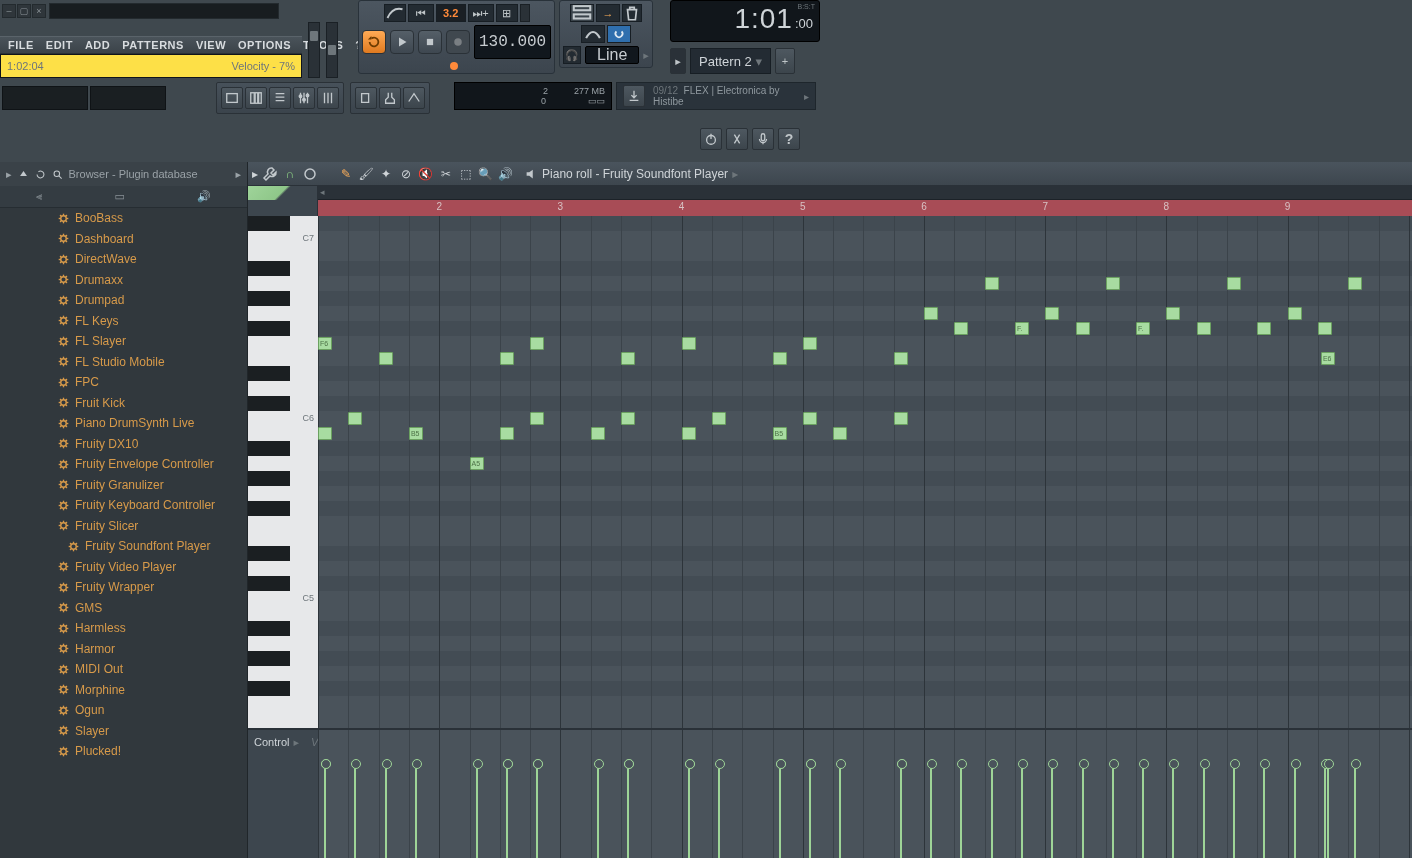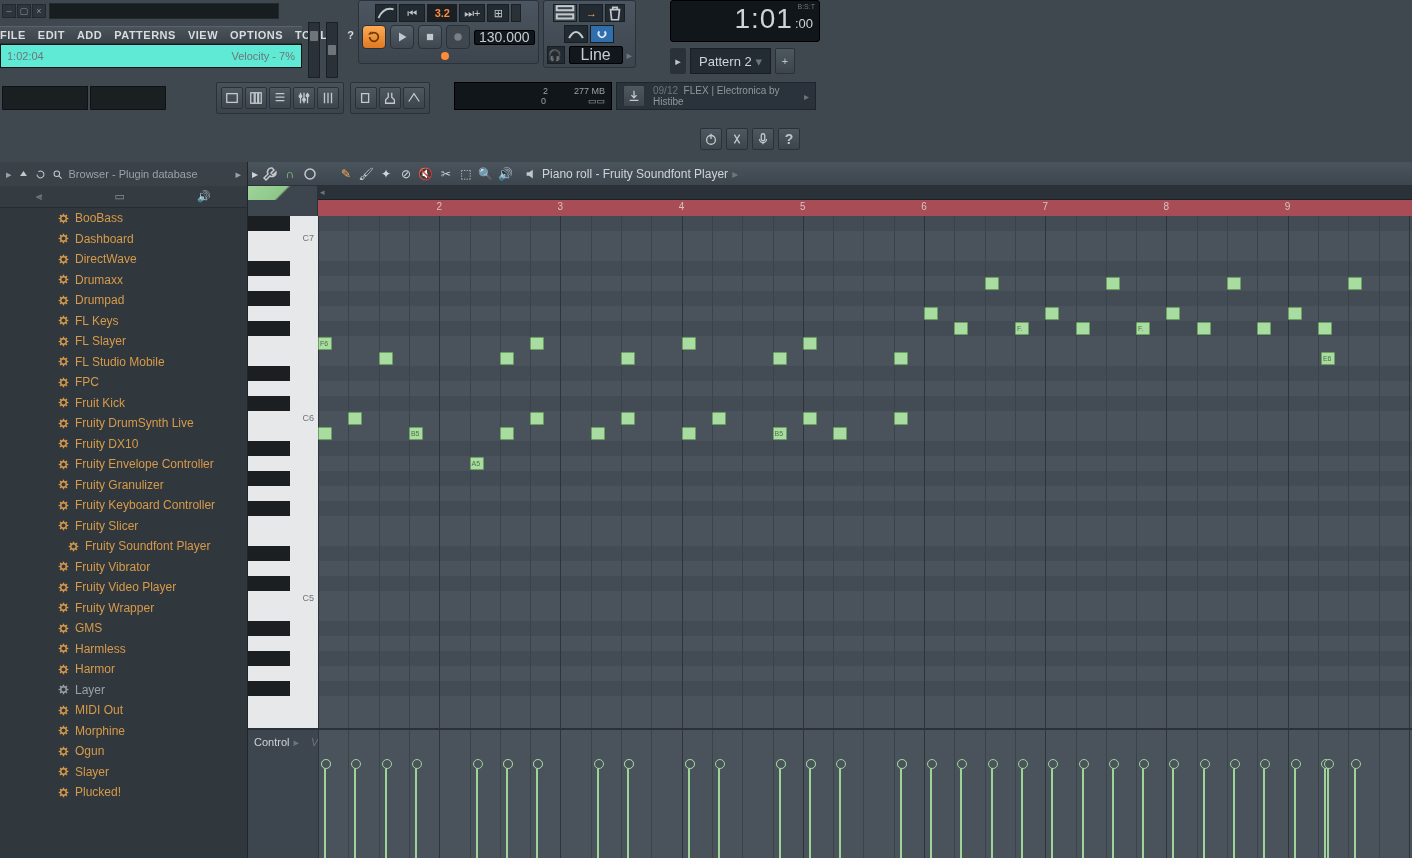--- a/index.html
+++ b/index.html
@@ -7,25 +7,25 @@
 
 
 #top { position:relative; height:162px; background:#3f484e; }
 
 
 .tb-row { display:flex; align-items:center; height:20px; padding:2px 0 0 2px; gap:1px; }
 .tb-btn { width:14px; height:14px; background:#2f363b; border:1px solid #232a2e; display:flex; align-items:center; justify-content:center; font-size:9px; color:#8a9297; }
 .tb-title { flex:0 0 230px; height:16px; background:#181d20; margin-left:2px; border:1px solid #232a2e; }
 
 
-.menu-row { display:flex; align-items:center; height:18px; gap:12px; background:linear-gradient(#4a535a,#3b4349); border-top:1px solid #5a636a; border-bottom:1px solid #2b3236; width:302px; margin-top:6px; }
+.menu-row { display:flex; align-items:center; height:18px; padding-left:8px; gap:12px; background:linear-gradient(#4a535a,#3b4349); border-top:1px solid #5a636a; border-bottom:1px solid #2b3236; width:302px; margin-top:16px; }
 .menu-row span { font-size:11px; font-weight:bold; color:#d8dcdf; letter-spacing:.5px; cursor:default; }
 
 
-.hint-bar { width:302px; height:24px; background:#5eead4; border:1px solid #10141a; display:flex; align-items:center; padding:0 6px; font-size:11px; color:#6e767b; }
+.hint-bar { width:302px; height:24px; background:#fde047; border:1px solid #10141a; display:flex; align-items:center; padding:0 6px; font-size:11px; color:#6e767b; }
 .hint-bar .r { margin-left:auto; }
 
 
 .strip { display:flex; align-items:center; gap:2px; padding:4px; }
 .panelbg { background:linear-gradient(#47515a,#3b444c); border:1px solid #2a3137; border-radius:2px; }
 .sq { width:22px; height:22px; background:linear-gradient(#4e5860,#3c454c); border:1px solid #2a3137; border-radius:2px; display:flex; align-items:center; justify-content:center; }
 .sq svg { width:14px; height:14px; }
 
 
 #transport { position:absolute; left:358px; top:0; height:54px; display:flex; gap:4px; align-items:flex-start; }
@@ -181,21 +181,21 @@
         <div class="round">
             <svg viewBox="0 0 16 16" width="10" height="10">
               <rect x="3" y="3" width="10" height="10" class="icoF"></rect>
             </svg>
           </div>
         <div class="round rec">
             <svg viewBox="0 0 16 16" width="12" height="12">
               <circle cx="8" cy="8" r="5" fill="#7a7f83"></circle>
             </svg>
           </div>
-        <div class="lcd" style="height:15px;font-size:14px;">130.000</div>
+        <div class="lcd" style="height:34px;font-size:16px;font-family:Liberation Mono, monospace;">130.000</div>
       </div>
       <div style="display:flex; gap:6px; padding:0 2px; align-items:center;">
         <div style="width:8px;height:8px;border-radius:50%;background:#ff8a3a;"></div>
         <div style="flex:1;height:4px;background:#242b31;"></div>
       </div>
     </div>
 
     <div class="tpanel" style="flex-direction:column; gap:3px;">
       <div style="display:flex; gap:2px;">
         <div class="seg" style="width:24px;background:#3a434a;">
@@ -515,21 +515,21 @@
           <circle cx="8" cy="8" r="4"></circle>
           <line x1="8" y1="1" x2="8" y2="4"></line>
           <line x1="8" y1="12" x2="8" y2="15"></line>
           <line x1="1" y1="8" x2="4" y2="8"></line>
           <line x1="12" y1="8" x2="15" y2="8"></line>
           <line x1="3" y1="3" x2="5" y2="5"></line>
           <line x1="11" y1="11" x2="13" y2="13"></line>
           <line x1="13" y1="3" x2="11" y2="5"></line>
           <line x1="5" y1="11" x2="3" y2="13"></line>
         </svg>
-        <span>Fruity DrumSynth Live</span>
+        <span>Piano DrumSynth Live</span>
       </div>
       <div class="bitem">
         <svg class="gear" viewBox="0 0 16 16">
           <circle cx="8" cy="8" r="4"></circle>
           <line x1="8" y1="1" x2="8" y2="4"></line>
           <line x1="8" y1="12" x2="8" y2="15"></line>
           <line x1="1" y1="8" x2="4" y2="8"></line>
           <line x1="12" y1="8" x2="15" y2="8"></line>
           <line x1="3" y1="3" x2="5" y2="5"></line>
           <line x1="11" y1="11" x2="13" y2="13"></line>
@@ -613,34 +613,20 @@
           <circle cx="8" cy="8" r="4"></circle>
           <line x1="8" y1="1" x2="8" y2="4"></line>
           <line x1="8" y1="12" x2="8" y2="15"></line>
           <line x1="1" y1="8" x2="4" y2="8"></line>
           <line x1="12" y1="8" x2="15" y2="8"></line>
           <line x1="3" y1="3" x2="5" y2="5"></line>
           <line x1="11" y1="11" x2="13" y2="13"></line>
           <line x1="13" y1="3" x2="11" y2="5"></line>
           <line x1="5" y1="11" x2="3" y2="13"></line>
         </svg>
-        <span>Fruity Vibrator</span>
-      </div>
-      <div class="bitem">
-        <svg class="gear" viewBox="0 0 16 16">
-          <circle cx="8" cy="8" r="4"></circle>
-          <line x1="8" y1="1" x2="8" y2="4"></line>
-          <line x1="8" y1="12" x2="8" y2="15"></line>
-          <line x1="1" y1="8" x2="4" y2="8"></line>
-          <line x1="12" y1="8" x2="15" y2="8"></line>
-          <line x1="3" y1="3" x2="5" y2="5"></line>
-          <line x1="11" y1="11" x2="13" y2="13"></line>
-          <line x1="13" y1="3" x2="11" y2="5"></line>
-          <line x1="5" y1="11" x2="3" y2="13"></line>
-        </svg>
         <span>Fruity Video Player</span>
       </div>
       <div class="bitem">
         <svg class="gear" viewBox="0 0 16 16">
           <circle cx="8" cy="8" r="4"></circle>
           <line x1="8" y1="1" x2="8" y2="4"></line>
           <line x1="8" y1="12" x2="8" y2="15"></line>
           <line x1="1" y1="8" x2="4" y2="8"></line>
           <line x1="12" y1="8" x2="15" y2="8"></line>
           <line x1="3" y1="3" x2="5" y2="5"></line>
@@ -684,34 +670,20 @@
           <line x1="8" y1="1" x2="8" y2="4"></line>
           <line x1="8" y1="12" x2="8" y2="15"></line>
           <line x1="1" y1="8" x2="4" y2="8"></line>
           <line x1="12" y1="8" x2="15" y2="8"></line>
           <line x1="3" y1="3" x2="5" y2="5"></line>
           <line x1="11" y1="11" x2="13" y2="13"></line>
           <line x1="13" y1="3" x2="11" y2="5"></line>
           <line x1="5" y1="11" x2="3" y2="13"></line>
         </svg>
         <span>Harmor</span>
-      </div>
-      <div class="bitem grey">
-        <svg class="gear" viewBox="0 0 16 16">
-          <circle cx="8" cy="8" r="4"></circle>
-          <line x1="8" y1="1" x2="8" y2="4"></line>
-          <line x1="8" y1="12" x2="8" y2="15"></line>
-          <line x1="1" y1="8" x2="4" y2="8"></line>
-          <line x1="12" y1="8" x2="15" y2="8"></line>
-          <line x1="3" y1="3" x2="5" y2="5"></line>
-          <line x1="11" y1="11" x2="13" y2="13"></line>
-          <line x1="13" y1="3" x2="11" y2="5"></line>
-          <line x1="5" y1="11" x2="3" y2="13"></line>
-        </svg>
-        <span>Layer</span>
       </div>
       <div class="bitem">
         <svg class="gear" viewBox="0 0 16 16">
           <circle cx="8" cy="8" r="4"></circle>
           <line x1="8" y1="1" x2="8" y2="4"></line>
           <line x1="8" y1="12" x2="8" y2="15"></line>
           <line x1="1" y1="8" x2="4" y2="8"></line>
           <line x1="12" y1="8" x2="15" y2="8"></line>
           <line x1="3" y1="3" x2="5" y2="5"></line>
           <line x1="11" y1="11" x2="13" y2="13"></line>

